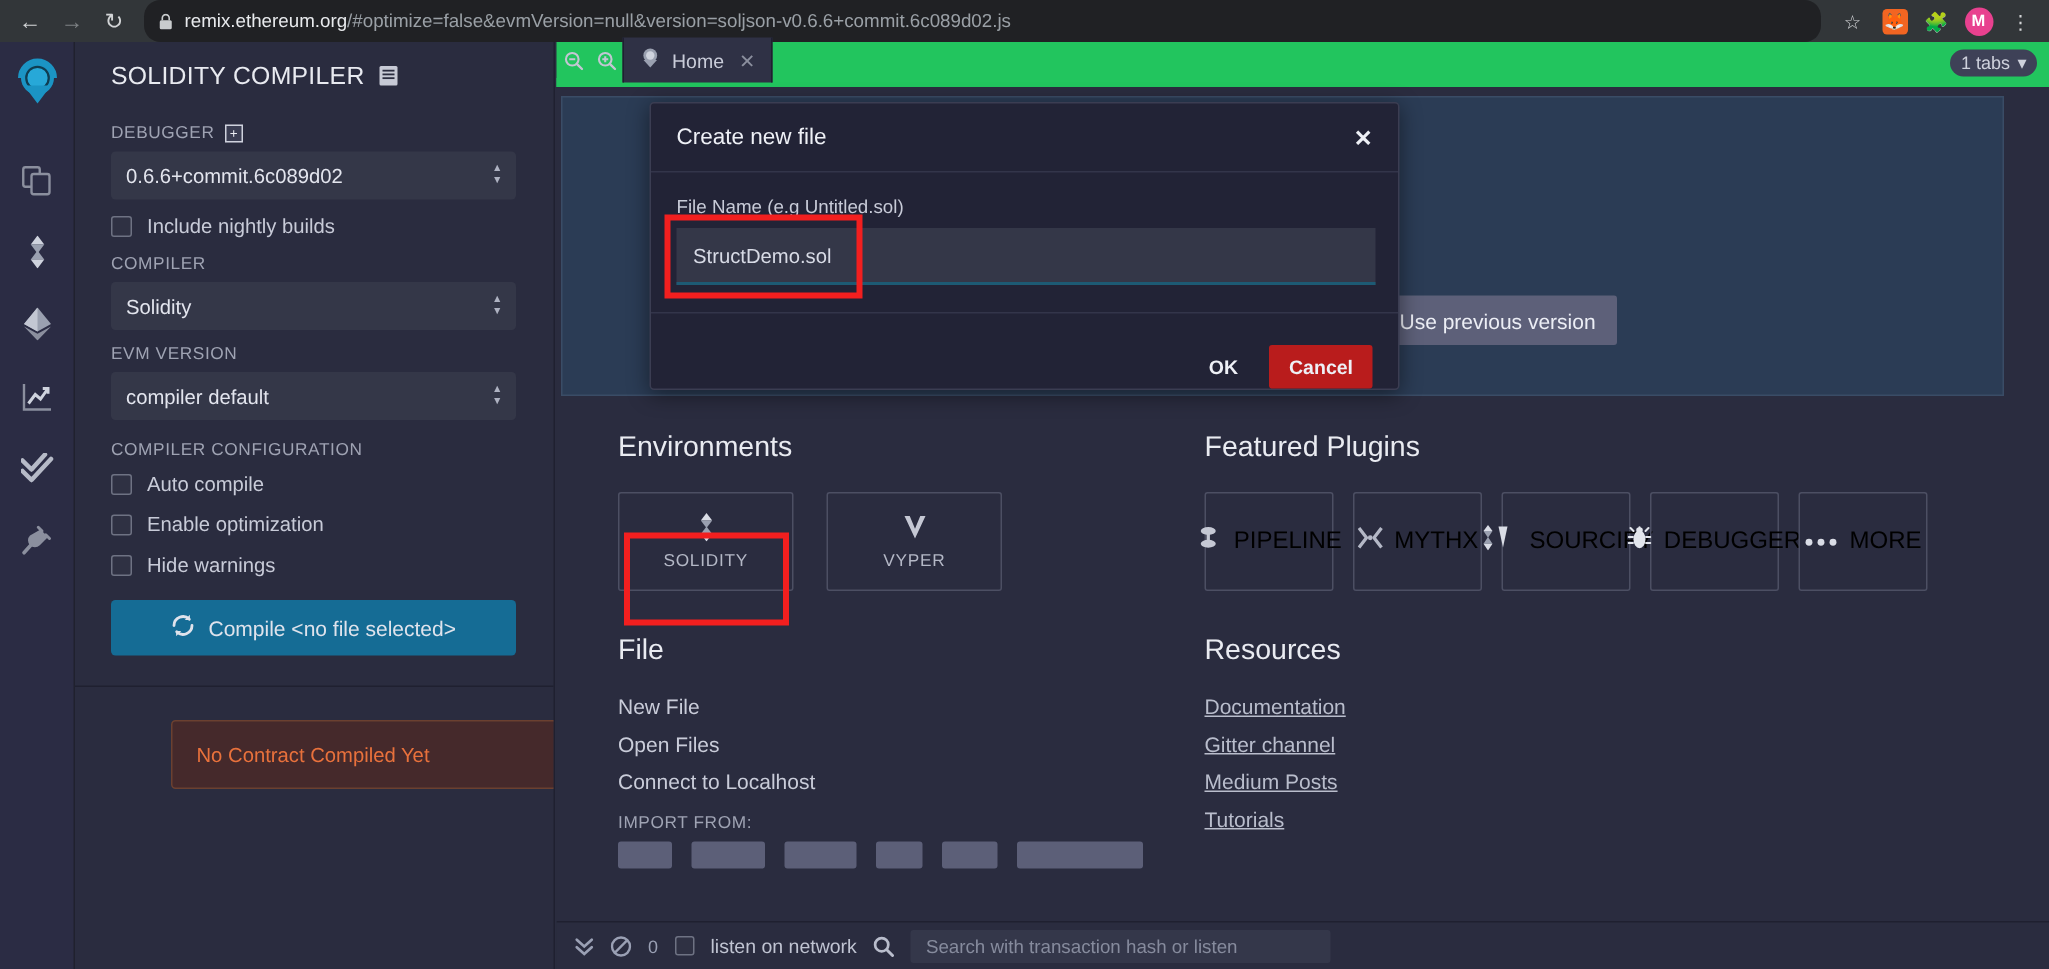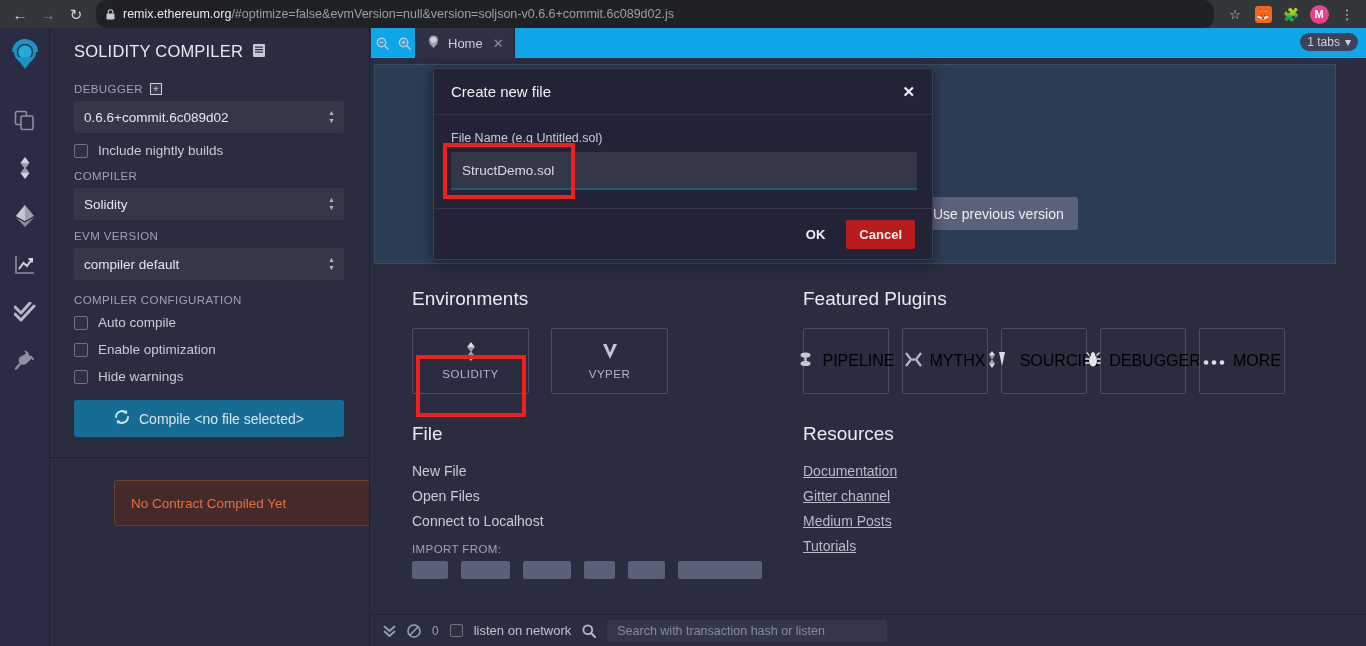--- a/index.html
+++ b/index.html
@@ -109,22 +109,22 @@
   .panel-divider { width: 320px; height: 1px; background: #1f2030; margin: 20px 0 0 -24px; }
   .no-contract {
     width: 270px; height: 46px; margin-top: 22px; background: #45292b; border: 1px solid #6b4030;
     border-radius: 3px; display: flex; align-items: center; padding-left: 16px;
     color: #e8713c; font-size: 13.5px; margin-left: 40px;
   }
 
   
   .main { position: absolute; top: 0; left: 371px; width: 995px; height: 618px; background: #2a2c3f; }
   .tabbar {
-    height: 30px; background: #0ea5e9; border-bottom: 1px solid #22c55e;
-    display: flex; position: relative;
+    height: 30px; background: #22c55e; border-bottom: 6px solid #22c55e;
+    display: flex; align-items: center; position: relative;
   }
   .zoom-btn { width: 22px; height: 30px; display: flex; align-items: center; justify-content: center; color: #c3c6d3; font-size: 12px; cursor: pointer; }
   .tab {
     height: 30px; display: flex; align-items: center; gap: 7px; padding: 0 10px;
     background: #2f3145; border-left: 1px solid #1f2030; border-right: 1px solid #1f2030;
     color: #c9ccd9; font-size: 13px; cursor: pointer;
   }
   .tab .close-x { color: #8b8f9e; font-size: 13px; margin-left: 3px; }
   .tabs-count {
     position: absolute; right: 8px; top: 5px; height: 18px; padding: 0 7px;
@@ -212,21 +212,21 @@
   .modal-input {
     width: 466px; height: 38px; background: #343748; border: none;
     border-bottom: 2px solid #1d5a74; color: #d8dbe6; font-size: 13.5px;
     padding: 0 11px; font-family: "Liberation Sans", sans-serif; outline: none;
   }
   .hl-input {
     position: absolute; left: -8px; top: -9px; width: 132px; height: 56px;
     border: 4px solid #f21f1f; pointer-events: none;
   }
   .modal-foot {
-    height: 50px; display: flex; align-items: center; justify-content: flex-end;
+    height: 50px; display: flex; align-items: flex-end; justify-content: flex-end;
     gap: 9px; padding: 0 17px;
   }
   .btn-ok {
     background: transparent; border: none; color: #eef0f6; font-size: 13px;
     font-weight: bold; padding: 7px 12px; cursor: pointer;
     font-family: "Liberation Sans", sans-serif;
   }
   .btn-cancel {
     background: #b91c1c; border: none; color: #eef0f6; font-size: 13px;
     font-weight: bold; padding: 7px 13px; border-radius: 2px; cursor: pointer;

